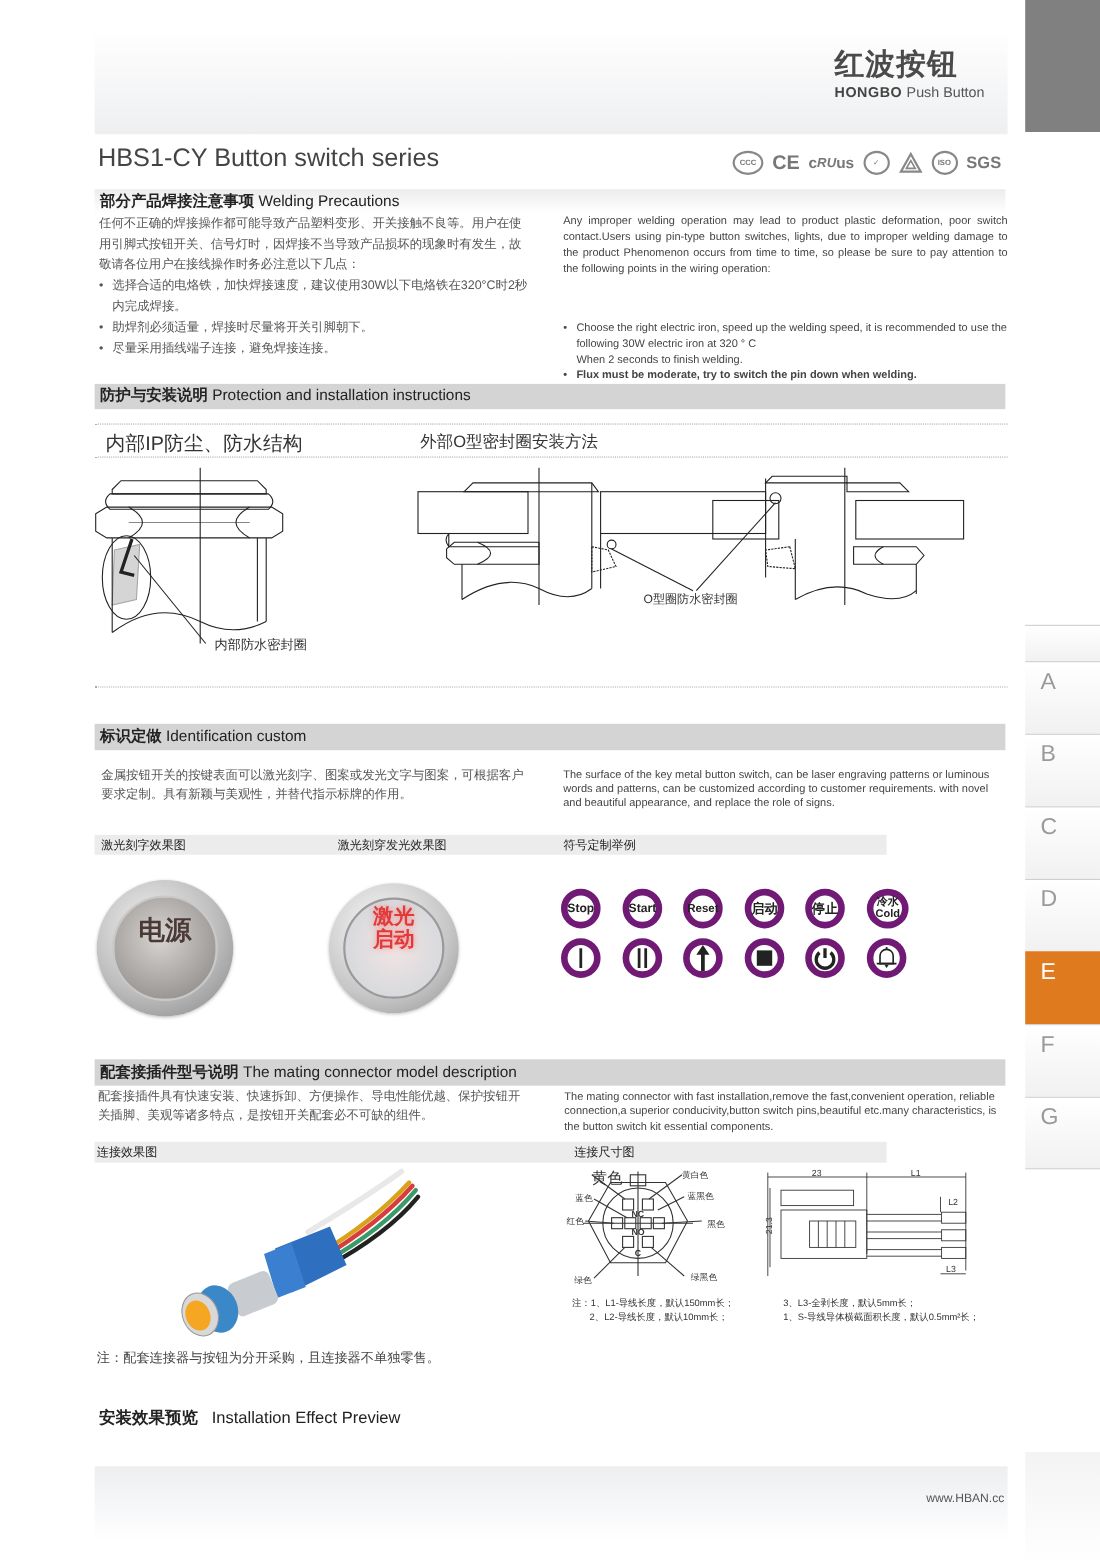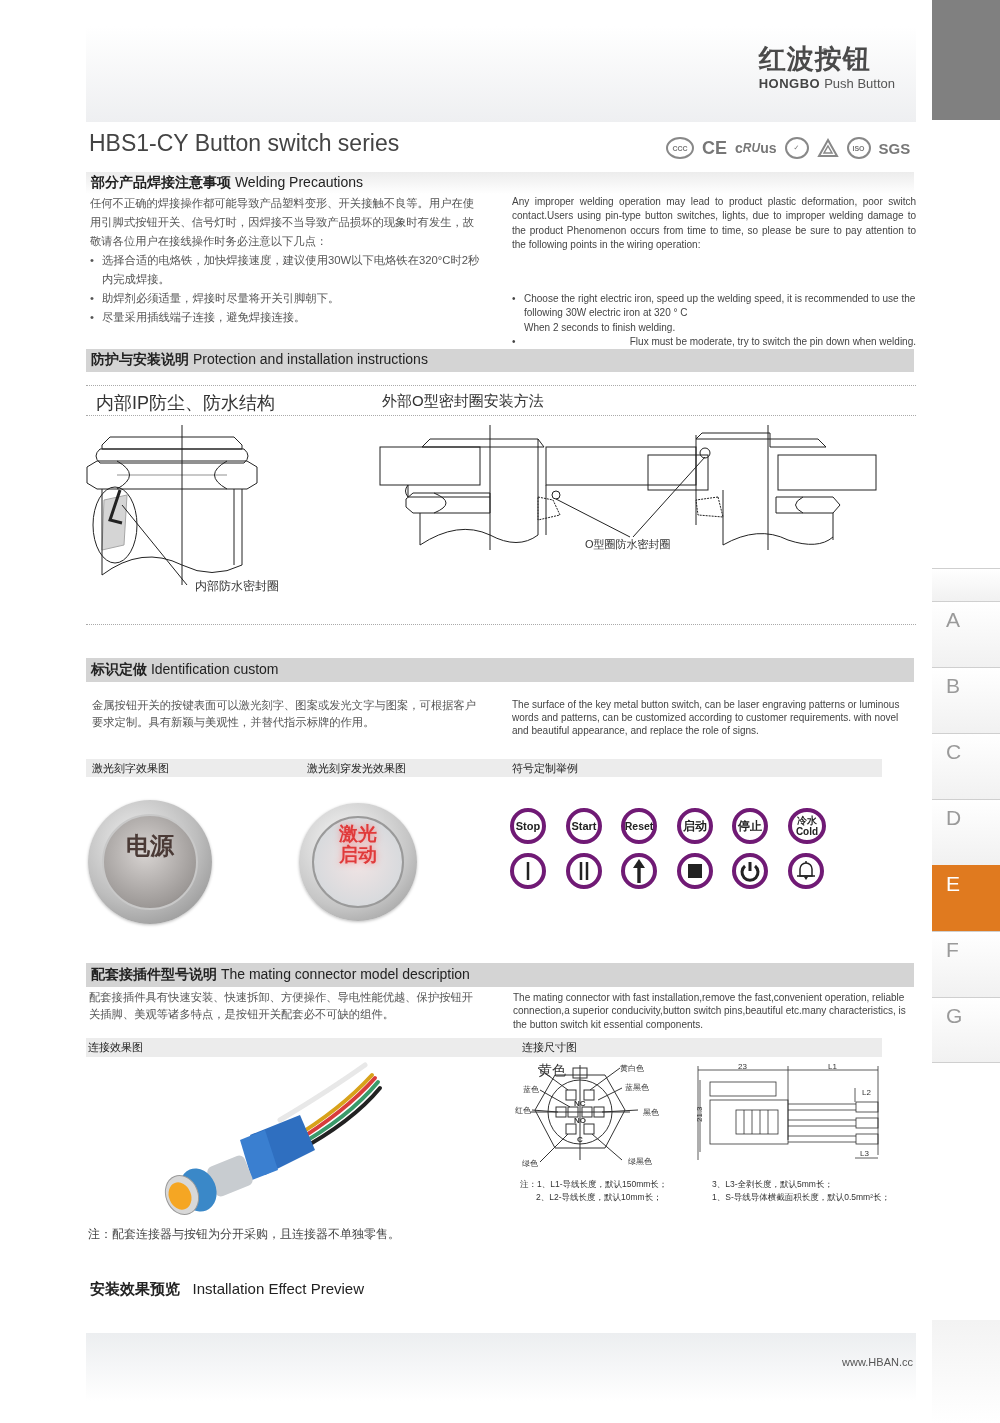--- a/index.html
+++ b/index.html
@@ -34,36 +34,36 @@
   .bul::before { content: "•"; position: absolute; left: 0; top: 0; }
 
   .dotline { position: absolute; left: 86px; width: 830px; border-top: 1px dotted #aaa; }
 
   .sub-h { position: absolute; font-size: 18px; color: #333; }
   .sub-h2 { position: absolute; font-size: 15px; color: #333; }
 
   .diagram { position: absolute; }
   .lbl { position: absolute; font-size: 11px; color: #333; white-space: nowrap; }
 
-  .subbar { position: absolute; left: 86px; width: 796px; height: 18px; background: #ececec; }
+  .subbar { position: absolute; left: 86px; width: 720px; height: 18px; background: #ececec; }
   .subbar .t { position: absolute; top: 2px; font-size: 11px; color: #222; white-space: nowrap; }
 
   .knob { position: absolute; border-radius: 50%; }
   .k1 { left: 88px; top: 800px; width: 124px; height: 124px;
         background: radial-gradient(circle at 40% 35%, #f2f2f2, #bdbdbd 55%, #8f8f8f 90%); box-shadow: 0 1px 3px rgba(0,0,0,0.25); }
   .k1 .inner { position: absolute; left: 14px; top: 14px; width: 96px; height: 96px; border-radius: 50%;
         background: radial-gradient(circle at 45% 40%, #d8d4d2, #9e9a98 70%, #7d7977); border: 2px solid #c8c8c8; }
   .k1 .txt { position: absolute; left: 0; right: 0; top: 30px; text-align: center; font-family: "DejaVu Serif", serif; font-weight: bold; font-size: 24px; color: #4a3a36; }
   .k2 { left: 299px; top: 803px; width: 118px; height: 118px;
         background: radial-gradient(circle at 40% 35%, #fafafa, #c6c6c6 60%, #999 92%); box-shadow: 0 1px 3px rgba(0,0,0,0.25); }
   .k2 .inner { position: absolute; left: 13px; top: 13px; width: 92px; height: 92px; border-radius: 50%;
         background: radial-gradient(circle at 50% 50%, #f1e4e4, #d8dadd 70%, #b9bcc0); border: 2px solid #9a9a9a; }
   .k2 .txt { position: absolute; left: 0; right: 0; top: 20px; text-align: center; font-family: "DejaVu Serif", serif; font-size: 19px; line-height: 21px; color: #e03a3a; text-shadow: 0 0 6px rgba(255,80,80,0.6); font-weight: bold; }
 
-  .sym { position: absolute; width: 36px; height: 36px; border: 4px solid #701a75; border-radius: 50%;
+  .sym { position: absolute; width: 36px; height: 36px; border: 6px solid #701a75; border-radius: 50%;
          display: flex; align-items: center; justify-content: center; font-size: 11px; font-weight: bold; color: #222; text-align: center; line-height: 11px; background: #fff; }
   .sym svg { display: block; }
 
   .connector-photo { position: absolute; left: 140px; top: 1060px; width: 280px; height: 160px; }
 
   .note { position: absolute; left: 88px; top: 1226px; width: 400px; }
   .note .cn { font-size: 12px; color: #444; line-height: 16px; }
   .note .en { font-size: 10.5px; color: #333; line-height: 13px; }
 
   .tabs { position: absolute; left: 932px; top: 568px; width: 68px; }
@@ -119,21 +119,21 @@
   <div class="bul">助焊剂必须适量，焊接时尽量将开关引脚朝下。</div>
   <div class="bul">尽量采用插线端子连接，避免焊接连接。</div>
 </div>
 
 <div class="para-en" style="left:512px;top:195px;width:404px;">
   <div>Any improper welding operation may lead to product plastic deformation, poor switch contact.Users using pin-type button switches, lights, due to improper welding damage to the product Phenomenon occurs from time to time, so please be sure to pay attention to the following points in the wiring operation:</div>
   <div class="bul" style="text-align:left;margin-top:40px;">
     <span>Choose the right electric iron, speed up the welding speed, it is recommended to use the following 30W electric iron at 320 ° C</span><br>
     <span>When 2 seconds to finish welding.</span>
   </div>
-  <div class="bul" style="text-align:right;">Flux must be moderate, try to switch the pin down when welding.</div>
+  <div class="bul" style="text-align:left;font-weight:bold;">Flux must be moderate, try to switch the pin down when welding.</div>
   <div class="bul" style="text-align:left;">Try to use plug-in terminals to avoid welding connections.</div>
 </div>
 
 <div class="sec-bar" style="top:349px;height:23px;">
   <div class="t"><b>防护与安装说明</b> <span>Protection and installation instructions</span></div>
 </div>
 <div class="dotline" style="top:385px;"></div>
 <div class="sub-h" style="left:96px;top:391px;">内部IP防尘、防水结构</div>
 <div class="sub-h2" style="left:382px;top:392px;">外部O型密封圈安装方法</div>
 <div class="dotline" style="top:415px;"></div>

